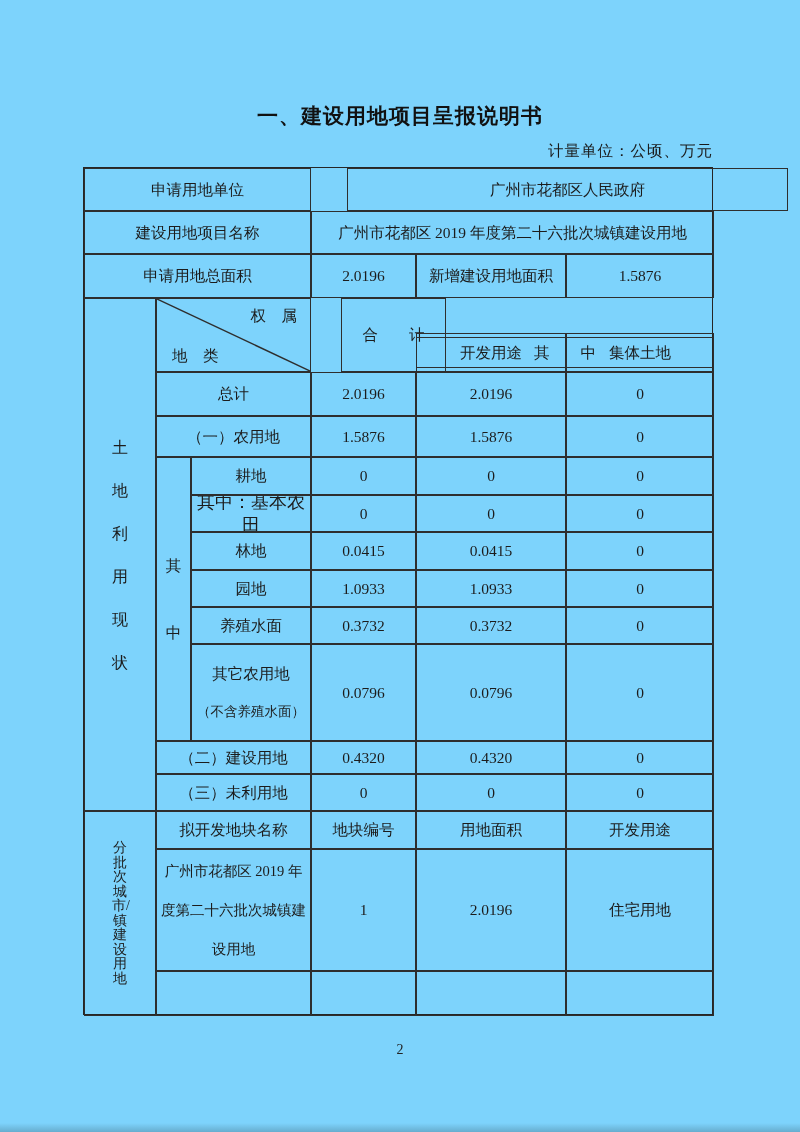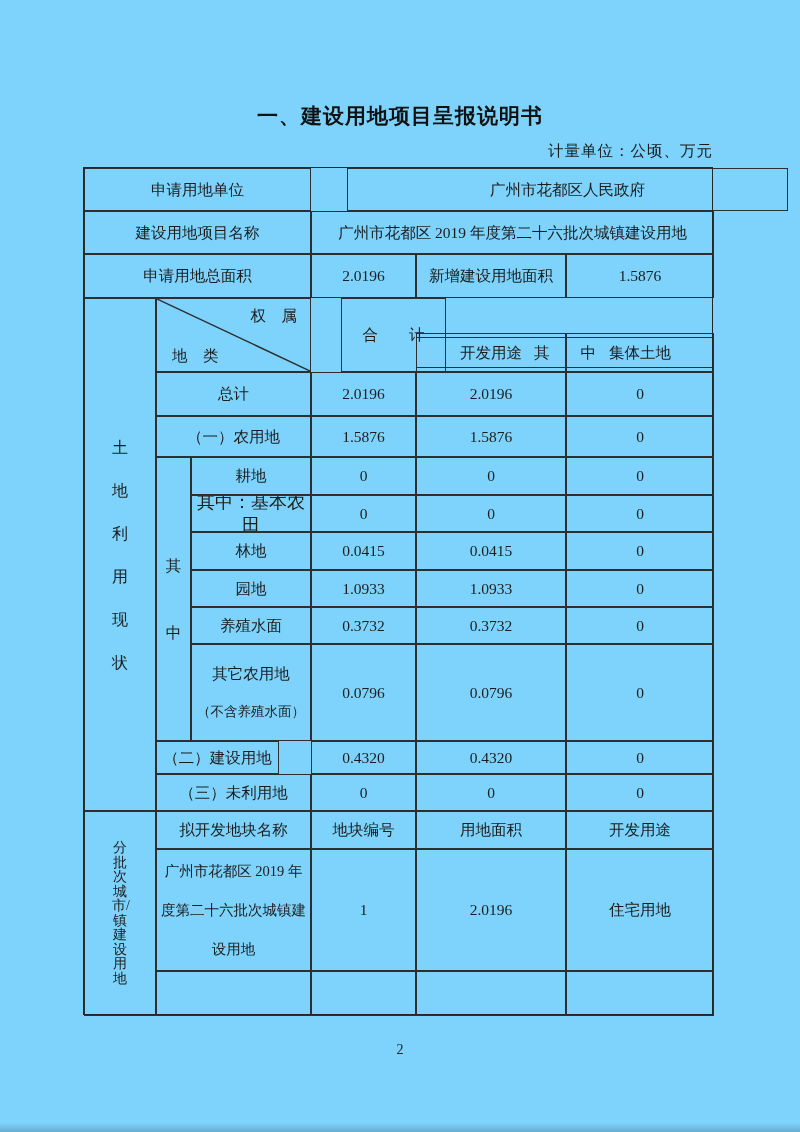--- a/index.html
+++ b/index.html
@@ -142,21 +142,21 @@
     <div class="c" style="left:482px;top:439px;width:148px;height:37px;">0</div>
 
     <div class="c two-line" style="left:107px;top:476px;width:120px;height:97px;">
       <span>其它农用地</span>
       <span class="note">（不含养殖水面）</span>
     </div>
     <div class="c" style="left:227px;top:476px;width:105px;height:97px;">0.0796</div>
     <div class="c" style="left:332px;top:476px;width:150px;height:97px;">0.0796</div>
     <div class="c" style="left:482px;top:476px;width:148px;height:97px;">0</div>
 
-    <div class="c" style="left:72px;top:573px;width:123px;height:33px;">（二）建设用地</div>
+    <div class="c" style="left:72px;top:573px;width:155px;height:33px;">（二）建设用地</div>
     <div class="c" style="left:227px;top:573px;width:105px;height:33px;">0.4320</div>
     <div class="c" style="left:332px;top:573px;width:150px;height:33px;">0.4320</div>
     <div class="c" style="left:482px;top:573px;width:148px;height:33px;">0</div>
 
     <div class="c" style="left:72px;top:606px;width:155px;height:37px;">（三）未利用地</div>
     <div class="c" style="left:227px;top:606px;width:105px;height:37px;">0</div>
     <div class="c" style="left:332px;top:606px;width:150px;height:37px;">0</div>
     <div class="c" style="left:482px;top:606px;width:148px;height:37px;">0</div>
 
     <div class="c" style="left:0;top:643px;width:72px;height:205px;">

